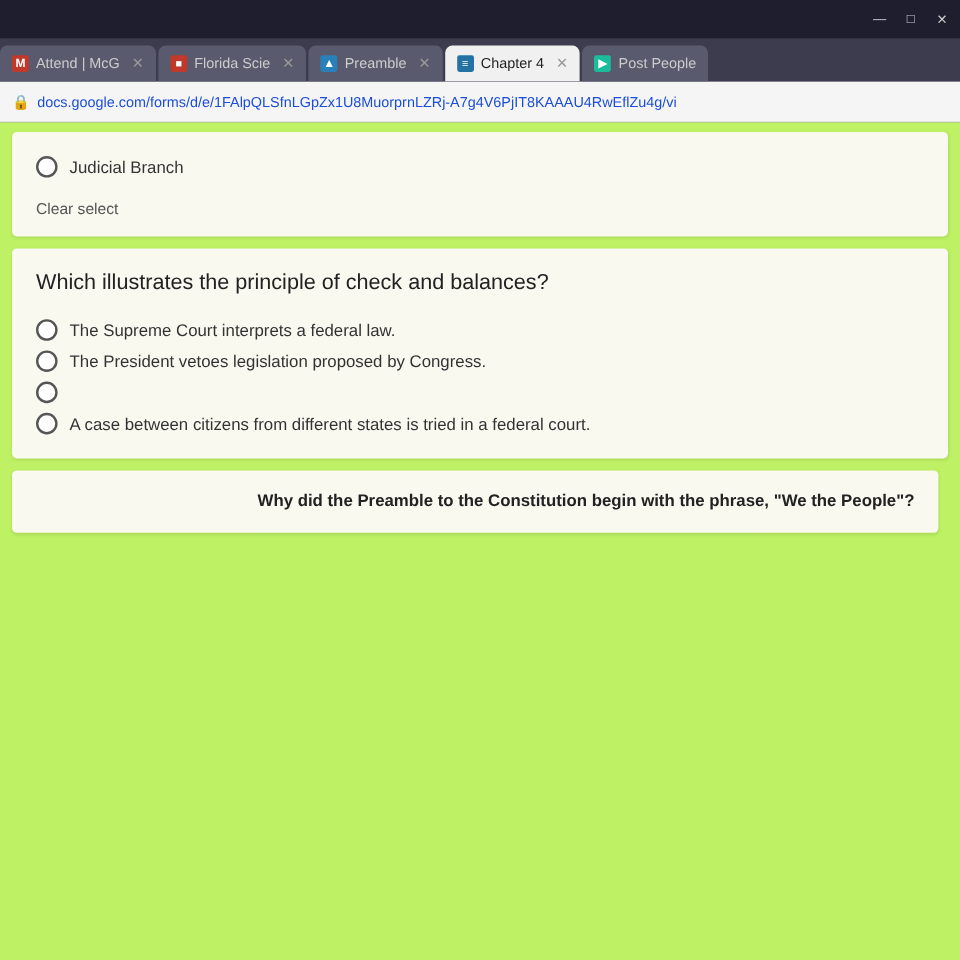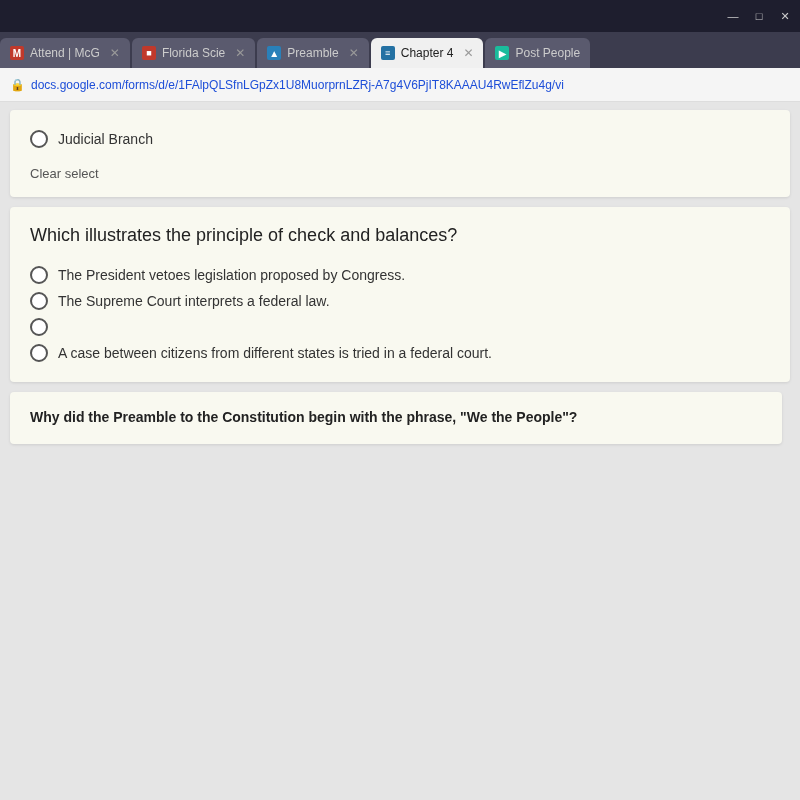--- a/index.html
+++ b/index.html
@@ -112,21 +112,21 @@
       font-size: 12px;
       color: #1d4ed8;
       flex: 1;
       overflow: hidden;
       white-space: nowrap;
       text-overflow: ellipsis;
     }
 
     
     .page-content {
-      background: #e5e5e5;
+      background: #bef264;
       height: calc(800px - 32px - 36px - 34px);
       overflow: hidden;
       padding: 0;
     }
 
     
     .card {
       background: #f9f9f0;
       margin: 10px 10px;
       border-radius: 4px;
@@ -177,20 +177,21 @@
       line-height: 1.4;
     }
 
     
     .card-bottom {
       background: #f9f9f0;
       margin: 0 18px 0 10px;
       border-radius: 4px;
       padding: 16px 20px;
       box-shadow: 0 1px 3px rgba(0,0,0,0.1);
+      text-align: right;
     }
     .bottom-question {
       font-size: 14px;
       font-weight: bold;
       color: #222;
       line-height: 1.4;
     }
   </style>
 </head>
 <body>
@@ -246,26 +247,26 @@
       <span>Judicial Branch</span>
     </div>
     <div class="clear-selection">Clear select</div>
   </div>
 
   <div class="card">
     <div class="question-text">Which illustrates the principle of check and balances?</div>
 
     <div class="radio-option">
       <div class="radio-circle"></div>
+      <span>The Supreme Court interprets a federal law.</span>
+    </div>
+
+    <div class="radio-option">
+      <div class="radio-circle"></div>
       <span>The President vetoes legislation proposed by Congress.</span>
-    </div>
-
-    <div class="radio-option">
-      <div class="radio-circle"></div>
-      <span>The Supreme Court interprets a federal law.</span>
     </div>
 
     <div class="radio-option">
       <div class="radio-circle"></div>
     </div>
 
     <div class="radio-option">
       <div class="radio-circle"></div>
       <span>A case between citizens from different states is tried in a federal court.</span>
     </div>

